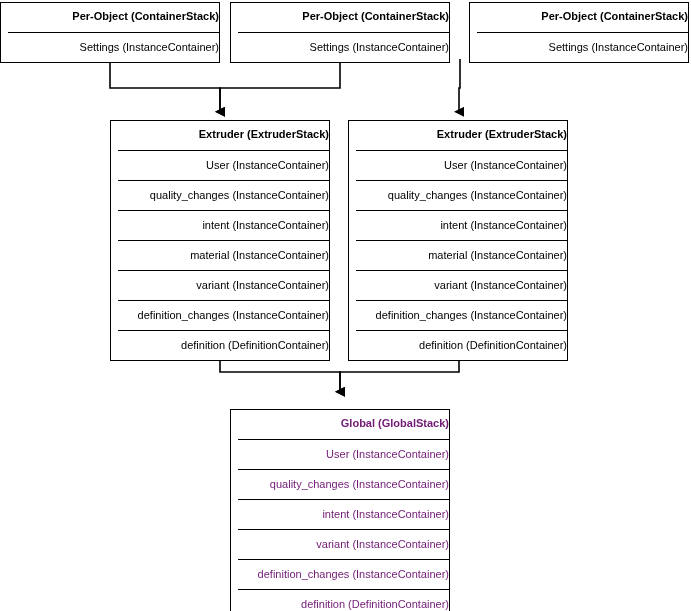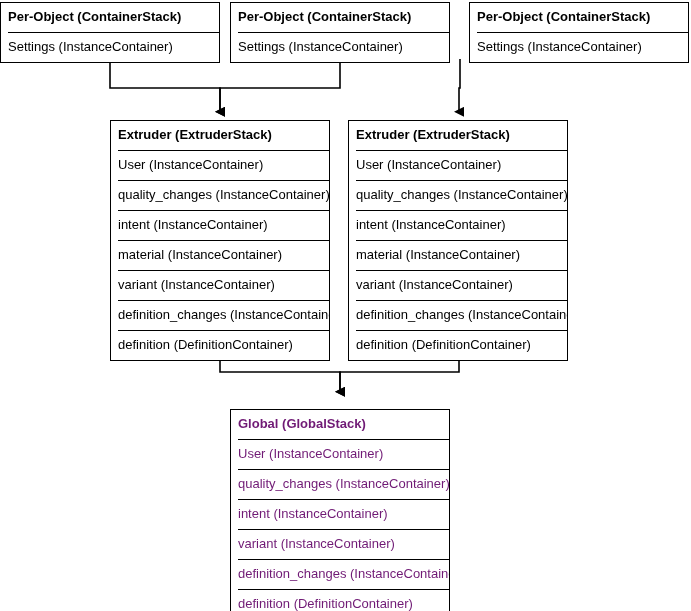--- a/index.html
+++ b/index.html
@@ -33,22 +33,22 @@
     position: absolute;
     box-sizing: border-box;
     border: 1.6px solid #000000;
     background: #ffffff;
     z-index: 2;
   }
   .node-row {
     box-sizing: border-box;
     height: 30px;
     line-height: 28px;
-    text-align: left;
-    font-size: 13px;
+    text-align: right;
+    font-size: 11px;
     white-space: nowrap;
     overflow: hidden;
     background: #ffffff;
     border-top: 1.6px solid #000000;
     margin-left: 7px;
   }
   .node-row:first-child {
     border-top: none;
   }
   .node-row.header {

